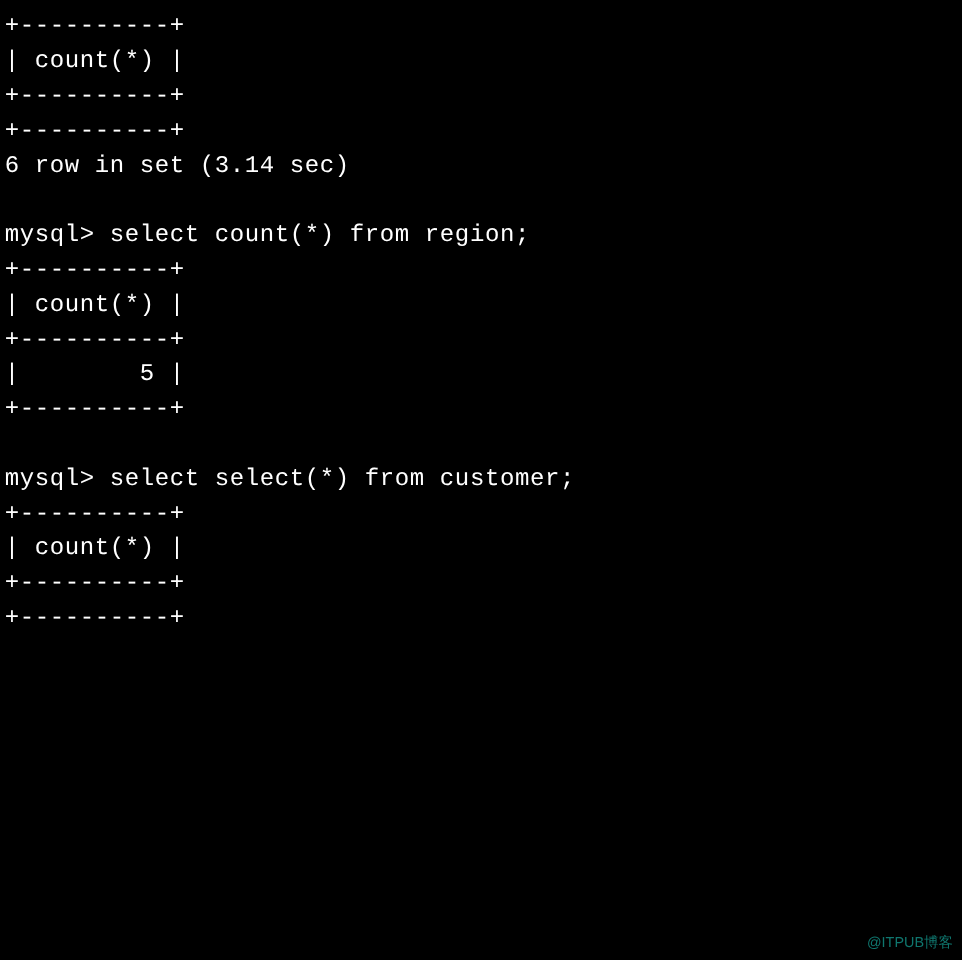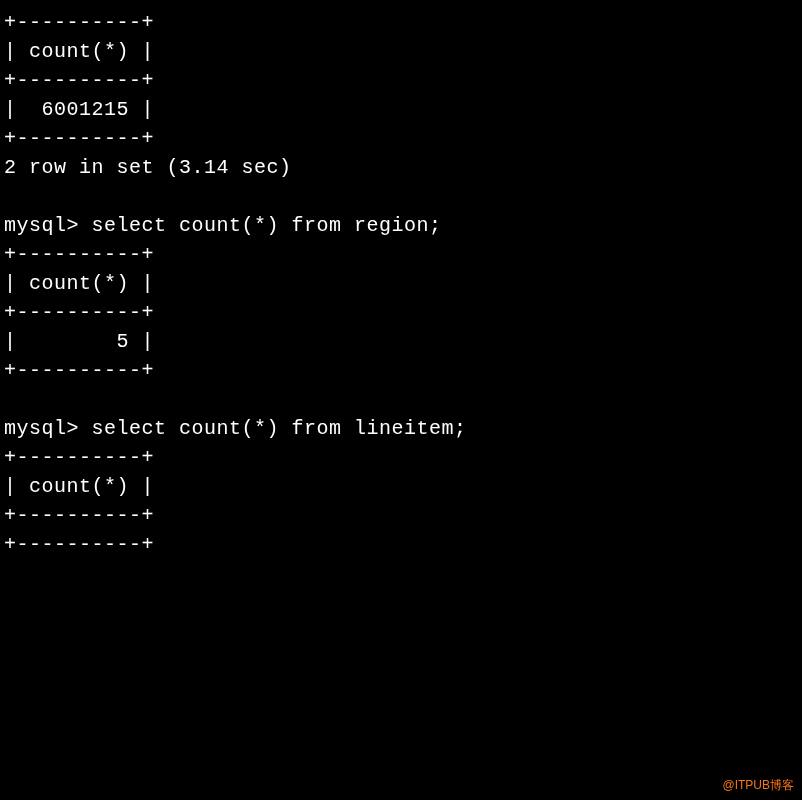--- a/index.html
+++ b/index.html
@@ -20,54 +20,53 @@
       overflow: hidden;
     }
     .terminal-line {
       white-space: pre;
       letter-spacing: 0.5px;
     }
     .watermark {
       position: absolute;
       bottom: 6px;
       right: 8px;
-      color: #f97316;
+      color: #0f766e;
       font-size: 12px;
       font-family: Arial, sans-serif;
       letter-spacing: 0;
     }
     .block {
       margin-bottom: 29px;
     }
     .block:last-of-type {
       margin-bottom: 0;
     }
   </style>
 </head>
 <body>
 
 <div class="block">
   <div class="terminal-line">+----------+</div>
   <div class="terminal-line">| count(*) |</div>
   <div class="terminal-line">+----------+</div>
-  <div class="terminal-line">|  6001215 |</div>
   <div class="terminal-line">+----------+</div>
-  <div class="terminal-line">2 row in set (3.14 sec)</div>
+  <div class="terminal-line">6 row in set (3.14 sec)</div>
 </div>
 
 <div class="block">
   <div class="terminal-line"><span>mysql&gt; </span><span>select count(*) from region;</span></div>
   <div class="terminal-line">+----------+</div>
   <div class="terminal-line">| count(*) |</div>
   <div class="terminal-line">+----------+</div>
   <div class="terminal-line">|        5 |</div>
   <div class="terminal-line">+----------+</div>
 </div>
 
 <div class="block">
-  <div class="terminal-line"><span>mysql&gt; </span><span>select count(*) from lineitem;</span></div>
+  <div class="terminal-line"><span>mysql&gt; </span><span>select select(*) from customer;</span></div>
   <div class="terminal-line">+----------+</div>
   <div class="terminal-line">| count(*) |</div>
   <div class="terminal-line">+----------+</div>
   <div class="terminal-line">+----------+</div>
 </div>
 
 <div class="watermark">@ITPUB博客</div>
 
 </body></html>

